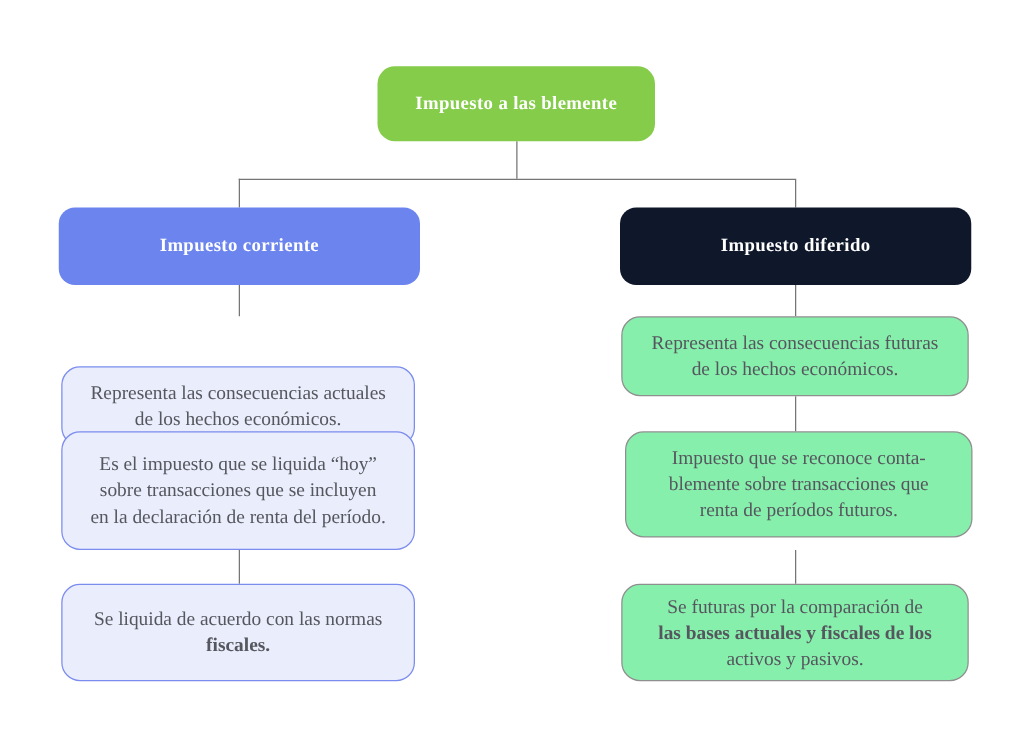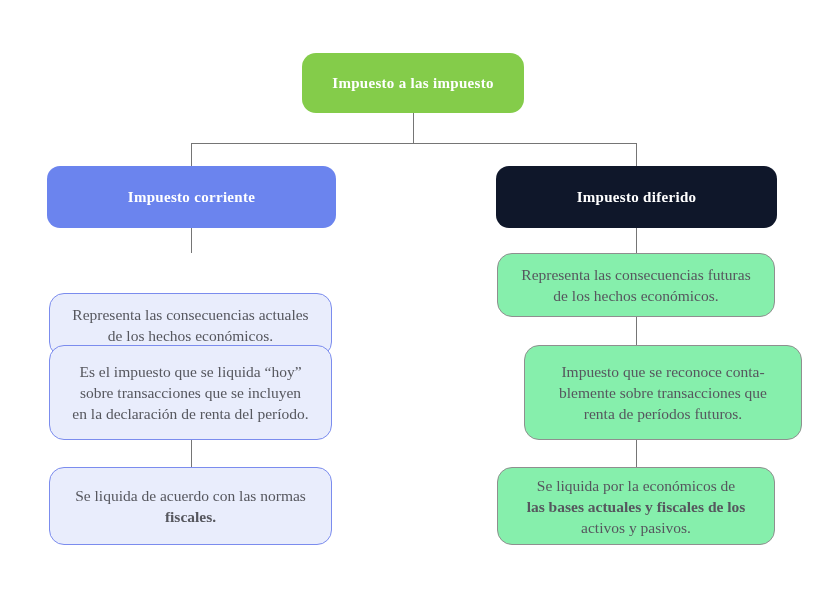--- a/index.html
+++ b/index.html
@@ -62,21 +62,21 @@
 
   <div class="connector vline" style="left:191px; top:228px; height:25px;"></div>
   <div class="connector vline" style="left:191px; top:317px; height:28px;"></div>
   <div class="connector vline" style="left:191px; top:440px; height:27px;"></div>
 
   <div class="connector vline" style="left:636px; top:228px; height:25px;"></div>
   <div class="connector vline" style="left:636px; top:317px; height:28px;"></div>
   <div class="connector vline" style="left:636px; top:440px; height:27px;"></div>
 
   <div class="node header-node root-node" style="left:302px; top:53px; width:222px; height:60px; border-radius:14px;">
-    <span class="line" style="font-size:15px;">Impuesto a las impuesto</span>
+    <span class="line" style="font-size:15px;">Impuesto a las blemente</span>
   </div>
 
   <div class="node header-node blue-header" style="left:47px; top:166px; width:289px; height:62px;">
     <span class="line" style="font-size:15px;">Impuesto corriente</span>
   </div>
 
   <div class="node header-node gray-header" style="left:496px; top:166px; width:281px; height:62px;">
     <span class="line" style="font-size:15px;">Impuesto diferido</span>
   </div>
 
@@ -94,25 +94,25 @@
   <div class="node light-node light-blue" style="left:49px; top:467px; width:283px; height:78px;">
     <span class="line">Se liquida de acuerdo con las normas</span>
     <span class="line bold">fiscales.</span>
   </div>
 
   <div class="node light-node light-gray" style="left:497px; top:253px; width:278px; height:64px;">
     <span class="line">Representa las consecuencias futuras</span>
     <span class="line">de los hechos económicos.</span>
   </div>
 
-  <div class="node light-node light-gray" style="left:524px; top:345px; width:278px; height:95px;">
+  <div class="node light-node light-gray" style="left:500px; top:345px; width:278px; height:85px;">
     <span class="line">Impuesto que se reconoce conta-</span>
     <span class="line">blemente sobre transacciones que</span>
     <span class="line">renta de períodos futuros.</span>
   </div>
 
   <div class="node light-node light-gray" style="left:497px; top:467px; width:278px; height:78px;">
-    <span class="line">Se liquida por la económicos de</span>
+    <span class="line">Se futuras por la comparación de</span>
     <span class="line bold">las bases actuales y fiscales de los</span>
     <span class="line">activos y pasivos.</span>
   </div>
 
 </div>
 
 </body></html>

